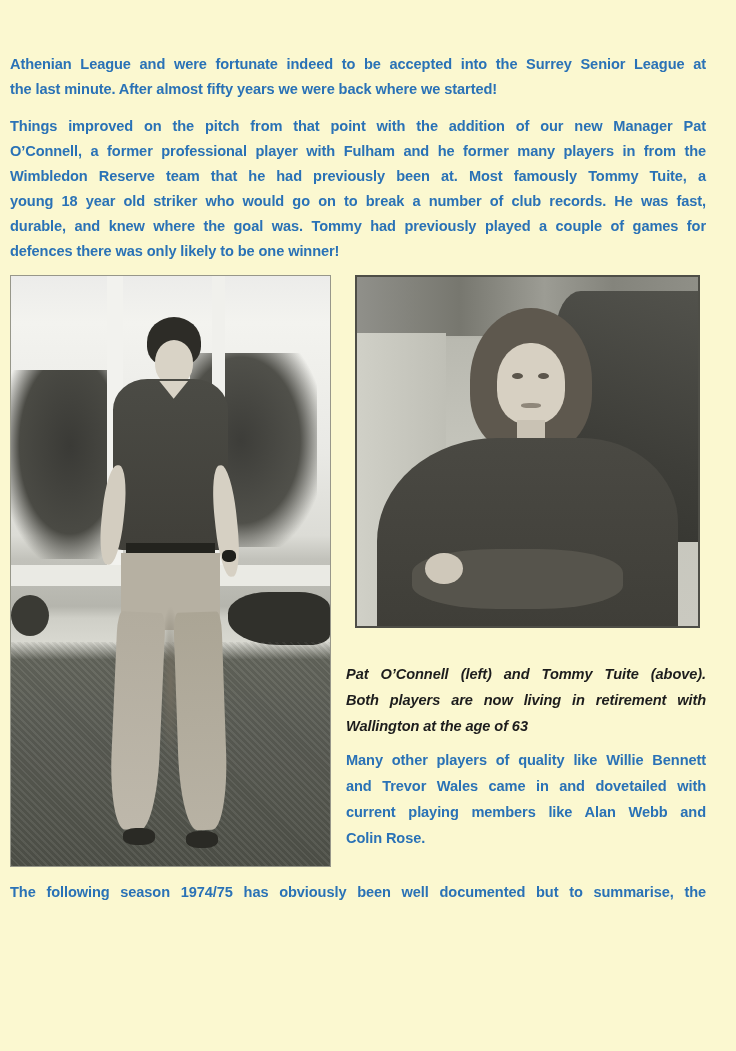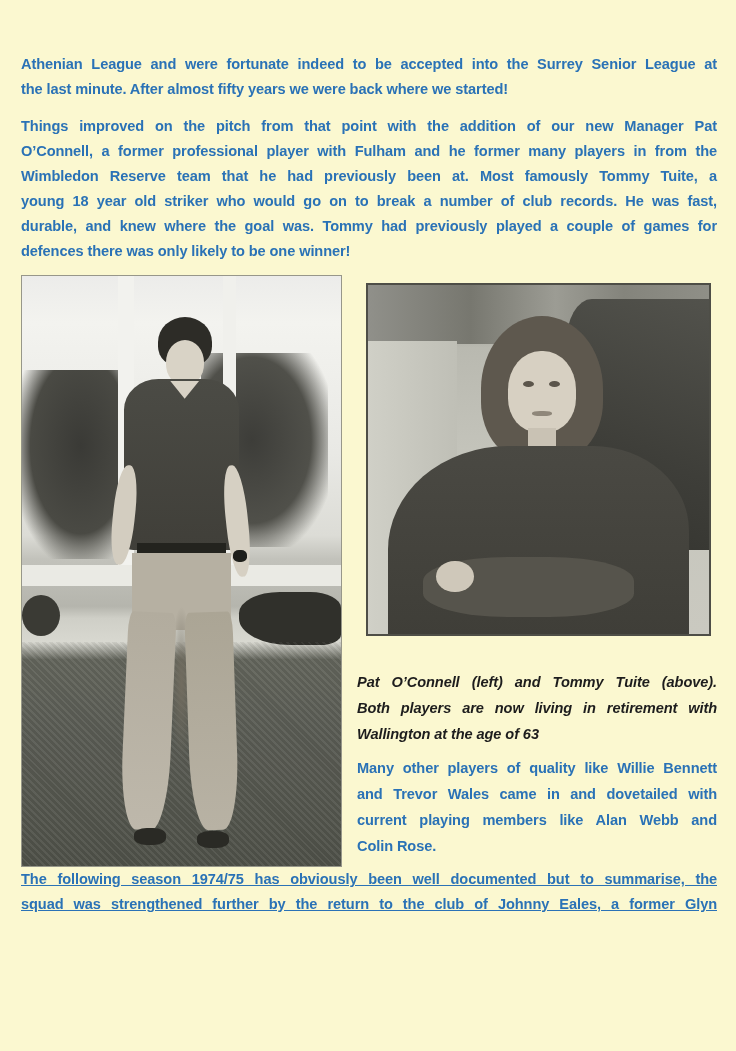--- a/index.html
+++ b/index.html
@@ -7,34 +7,34 @@
     --body-blue:#2A72B6;
     --caption-dark:#1D1D1D;
   }
   *{box-sizing:border-box;}
   html,body{margin:0;padding:0;background:#888;}
   .page{
     position:relative;width:736px;height:1051px;background:var(--page-bg);
     font-family:"Liberation Sans","DejaVu Sans",sans-serif;font-weight:bold;
     overflow:hidden;
   }
-  .content{position:absolute;left:21px;top:52px;width:696px;}
+  .content{position:absolute;left:10px;top:52px;width:696px;}
   .para{color:var(--body-blue);font-size:14.6px;line-height:25px;letter-spacing:-0.1px;}
   .line{text-align:justify;text-align-last:justify;white-space:normal;}
   .line.last{text-align-last:left;}
   .p1{margin:0 0 12px 0;}
   .p2{margin:0 0 11px 0;}
-  .figure-row{display:flex;align-items:center;}
+  .figure-row{display:flex;align-items:flex-start;}
   .photo{position:relative;overflow:hidden;background:#ddd;}
   .photo-left{width:321px;height:592px;border:1px solid #97978a;flex:0 0 auto;}
   .right-col{margin-left:15px;width:360px;}
   .photo-right{width:345px;height:353px;margin-left:9px;border:2px solid #4e4e47;}
   .caption{margin-top:33px;color:var(--caption-dark);font-style:italic;font-size:14.6px;line-height:26px;letter-spacing:-0.1px;}
   .p3{margin-top:8px;font-size:14.6px;line-height:26px;}
-  .p4{text-decoration:underline;}
+  .p4{margin-top:13px;}
   .art{position:absolute;}
 
   
   .photo-left{background:linear-gradient(180deg,
     #ececea 0%,#f3f3ef 8%,#e9e9e5 30%,#dcdcd6 44%,
     #c2c2bb 48%,#b5b5ad 56%,#cfcfc7 58%,#d8d8d0 62%,
     #63655c 65%,#5a5c54 78%,#4f5149 100%);}
   .lp-pane-left{left:-2%;top:16%;width:34%;height:32%;
     background:radial-gradient(ellipse at 60% 40%,#3a3a36 0%,#4a4a44 55%,rgba(74,74,68,0) 78%);}
   .lp-pane-right{left:56%;top:13%;width:40%;height:33%;
@@ -162,17 +162,16 @@
           <div class="line">and Trevor Wales came in and dovetailed with</div>
           <div class="line">current playing members like Alan Webb and</div>
           <div class="line last">Colin Rose.</div>
         </div>
 
       </div>
     </div>
 
     <div class="para p4">
       <div class="line">The following season 1974/75 has obviously been well documented but to summarise, the</div>
-      <div class="line">squad was strengthened further by the return to the club of Johnny Eales, a former Glyn</div>
     </div>
 
   </div>
 </div>
 
 </body></html>

